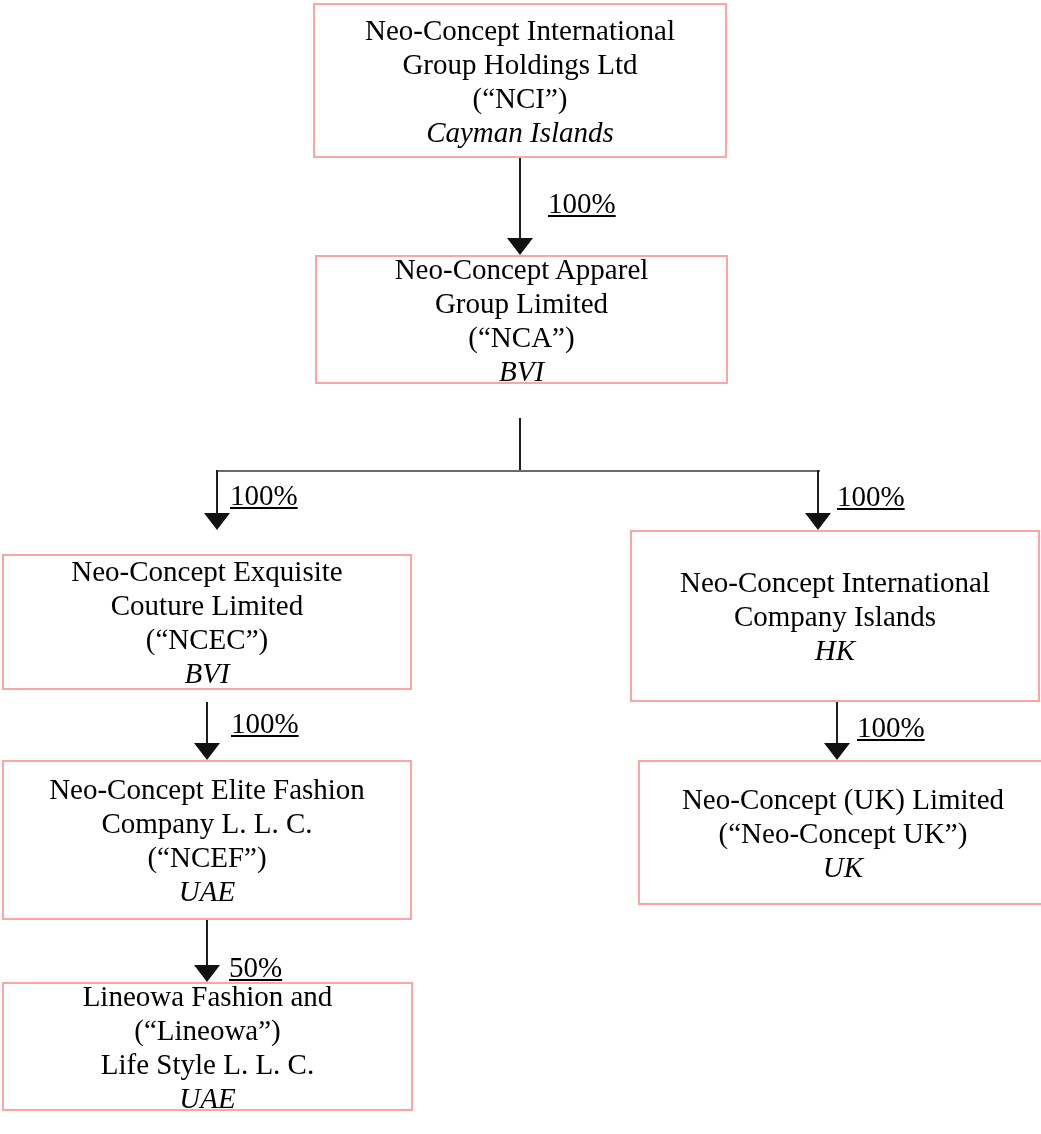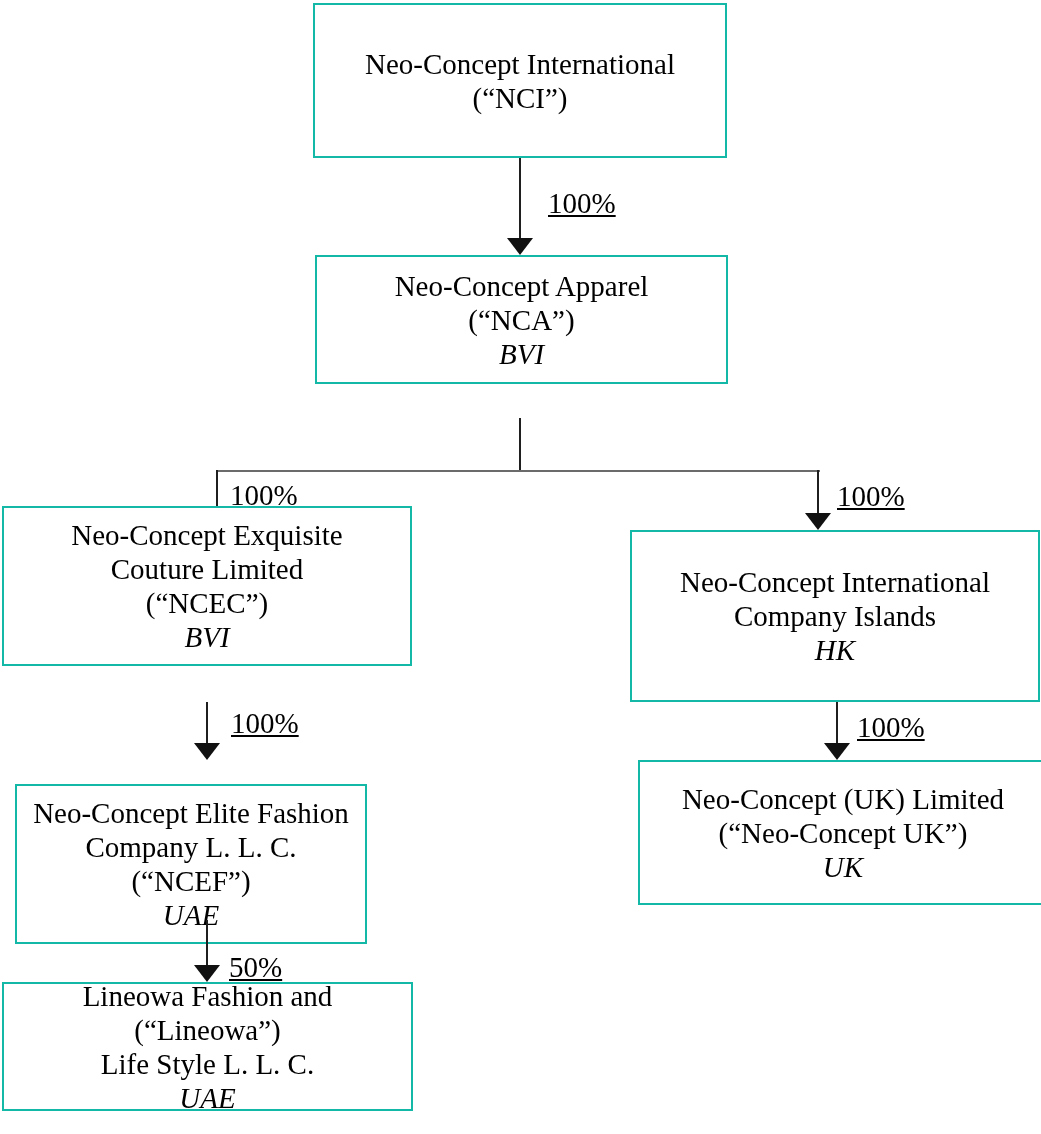--- a/index.html
+++ b/index.html
@@ -12,21 +12,21 @@
     width: 1041px;
     height: 1134px;
     background: #ffffff;
     font-family: "Liberation Serif", "DejaVu Serif", serif;
     color: #000000;
     overflow: hidden;
   }
   .node {
     position: absolute;
     box-sizing: border-box;
-    border: 2px solid #14b8a6;
+    border: 2px solid #fca5a5;
     background: #ffffff;
     display: flex;
     flex-direction: column;
     justify-content: center;
     align-items: center;
     text-align: center;
   }
   .node .line {
     font-size: 29px;
     line-height: 34px;
@@ -61,66 +61,69 @@
     text-decoration: underline;
   }
 </style>
 </head>
 <body>
 
 <div class="diagram">
 
   <div class="node" style="left:313px; top:3px; width:414px; height:155px;">
     <div class="line">Neo-Concept International</div>
+    <div class="line">Group Holdings Ltd</div>
     <div class="line">(“NCI”)</div>
+    <div class="line jurisdiction">Cayman Islands</div>
   </div>
 
   <div class="vline" style="left:519px; top:158px; height:82px;"></div>
   <div class="arrowhead" style="left:507px; top:238px;"></div>
   <div class="edge-label" style="left:548px; top:186px;">100%</div>
 
   <div class="node" style="left:315px; top:255px; width:413px; height:129px;">
     <div class="line">Neo-Concept Apparel</div>
+    <div class="line">Group Limited</div>
     <div class="line">(“NCA”)</div>
     <div class="line jurisdiction">BVI</div>
   </div>
 
   <div class="vline" style="left:519px; top:418px; height:53px;"></div>
   <div class="hline" style="left:216px; top:470px; width:604px;"></div>
 
   <div class="vline" style="left:216px; top:470px; height:45px;"></div>
   <div class="arrowhead" style="left:204px; top:513px;"></div>
   <div class="edge-label" style="left:230px; top:478px;">100%</div>
 
   <div class="vline" style="left:817px; top:470px; height:45px;"></div>
   <div class="arrowhead" style="left:805px; top:513px;"></div>
   <div class="edge-label" style="left:837px; top:479px;">100%</div>
 
-  <div class="node" style="left:2px; top:506px; width:410px; height:160px;">
+  <div class="node" style="left:2px; top:554px; width:410px; height:136px;">
     <div class="line">Neo-Concept Exquisite</div>
     <div class="line">Couture Limited</div>
     <div class="line">(“NCEC”)</div>
     <div class="line jurisdiction">BVI</div>
   </div>
 
   <div class="node" style="left:630px; top:530px; width:410px; height:172px;">
     <div class="line">Neo-Concept International</div>
     <div class="line">Company Islands</div>
     <div class="line jurisdiction">HK</div>
   </div>
 
   <div class="vline" style="left:206px; top:702px; height:43px;"></div>
   <div class="arrowhead" style="left:194px; top:743px;"></div>
   <div class="edge-label" style="left:231px; top:706px;">100%</div>
 
   <div class="vline" style="left:836px; top:702px; height:43px;"></div>
   <div class="arrowhead" style="left:824px; top:743px;"></div>
   <div class="edge-label" style="left:857px; top:710px;">100%</div>
 
-  <div class="node" style="left:15px; top:760px; width:352px; height:160px;margin-top:24px;">
+  <div class="node" style="left:2px; top:760px; width:410px; height:160px;">
     <div class="line">Neo-Concept Elite Fashion</div>
     <div class="line">Company L. L. C.</div>
     <div class="line">(“NCEF”)</div>
     <div class="line jurisdiction">UAE</div>
   </div>
 
   <div class="node" style="left:638px; top:760px; width:410px; height:145px;">
     <div class="line">Neo-Concept (UK) Limited</div>
     <div class="line">(“Neo-Concept UK”)</div>
     <div class="line jurisdiction">UK</div>

